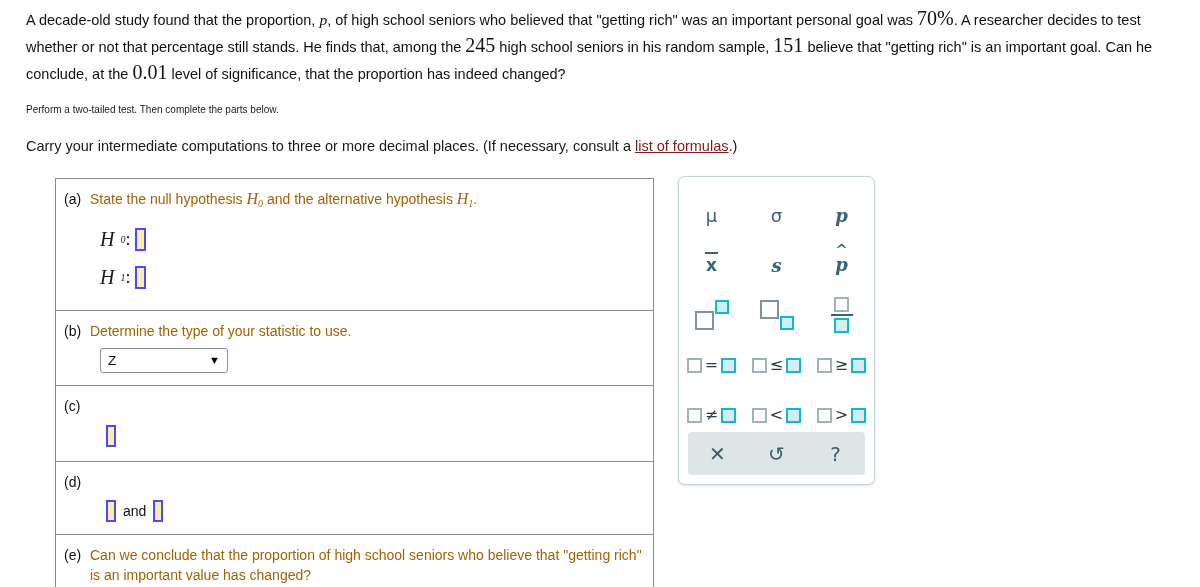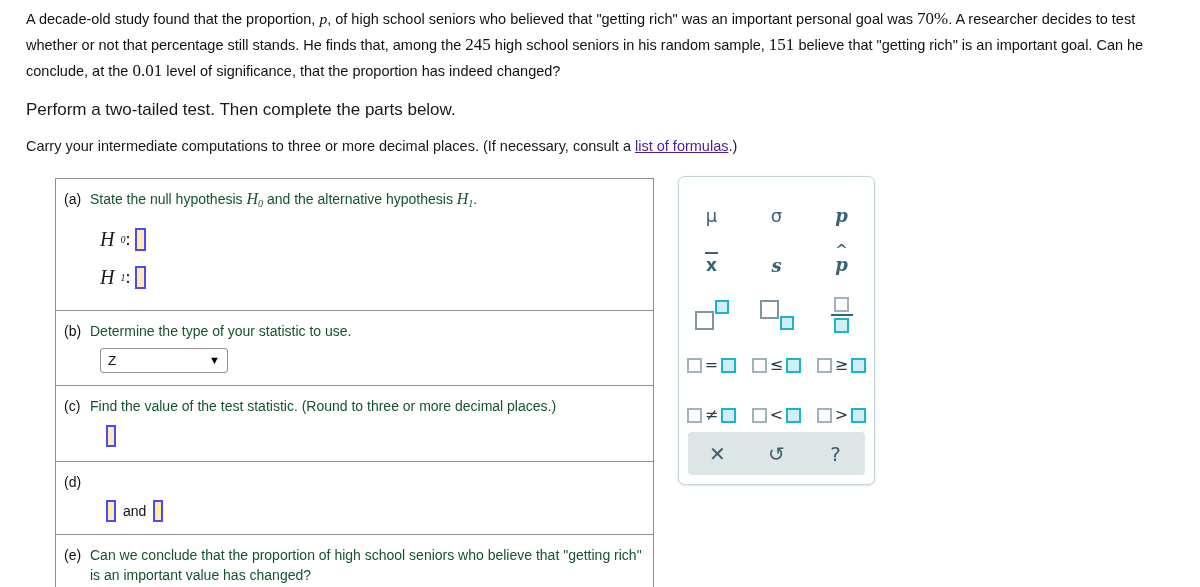--- a/index.html
+++ b/index.html
@@ -28,38 +28,38 @@
   }
   .problem p { margin: 0 0 0 0; }
   .mathvar {
     font-family: "Liberation Serif", serif;
     font-style: italic;
     font-size: 15.5px;
   }
   .mathnum {
     font-family: "Liberation Serif", serif;
     font-style: normal;
-    font-size: 17px;
+    font-size: 20px;
   }
   .para2 {
     position: absolute;
     left: 26px;
     top: 99px;
-    font-size: 17px;
+    font-size: 10px;
     line-height: 22px;
   }
   .para3 {
     position: absolute;
     left: 26px;
     top: 135px;
     font-size: 14.5px;
     line-height: 22px;
   }
   a.formula-link {
-    color: #4c1d95;
+    color: #7f1d1d;
     text-decoration: underline;
   }
 
   
   .qcard {
     position: absolute;
     left: 55px;
     top: 178px;
     width: 599px;
     border: 1px solid #8d8d8d;
@@ -81,21 +81,21 @@
     font-size: 14px;
     line-height: 20px;
     padding: 10px 8px 0 8px;
   }
   .qlabel {
     width: 26px;
     flex: 0 0 26px;
     font-size: 14px;
     color: #111;
   }
-  .qtext { flex: 1 1 auto; color: #14532d; }
+  .qtext { flex: 1 1 auto; color: #a16207; }
   .qtext .serif-it {
     font-family: "Liberation Serif", serif;
     font-style: italic;
     font-size: 16px;
   }
   sub.sb {
     font-size: 10px;
     font-family: "Liberation Serif", serif;
     font-style: italic;
     vertical-align: -3px;
@@ -378,21 +378,20 @@
       <div class="fakeselect">
         <span>Z</span>
         <span class="caret">▼</span>
       </div>
     </div>
   </div>
 
   <div class="qrow">
     <div class="qhead">
       <div class="qlabel">(c)</div>
-      <div class="qtext">Find the value of the test statistic. (Round to three or more decimal places.)</div>
     </div>
     <div class="single-ans">
       <span class="ansbox small"></span>
     </div>
   </div>
 
   <div class="qrow">
     <div class="qhead">
       <div class="qlabel">(d)</div>
     </div>

